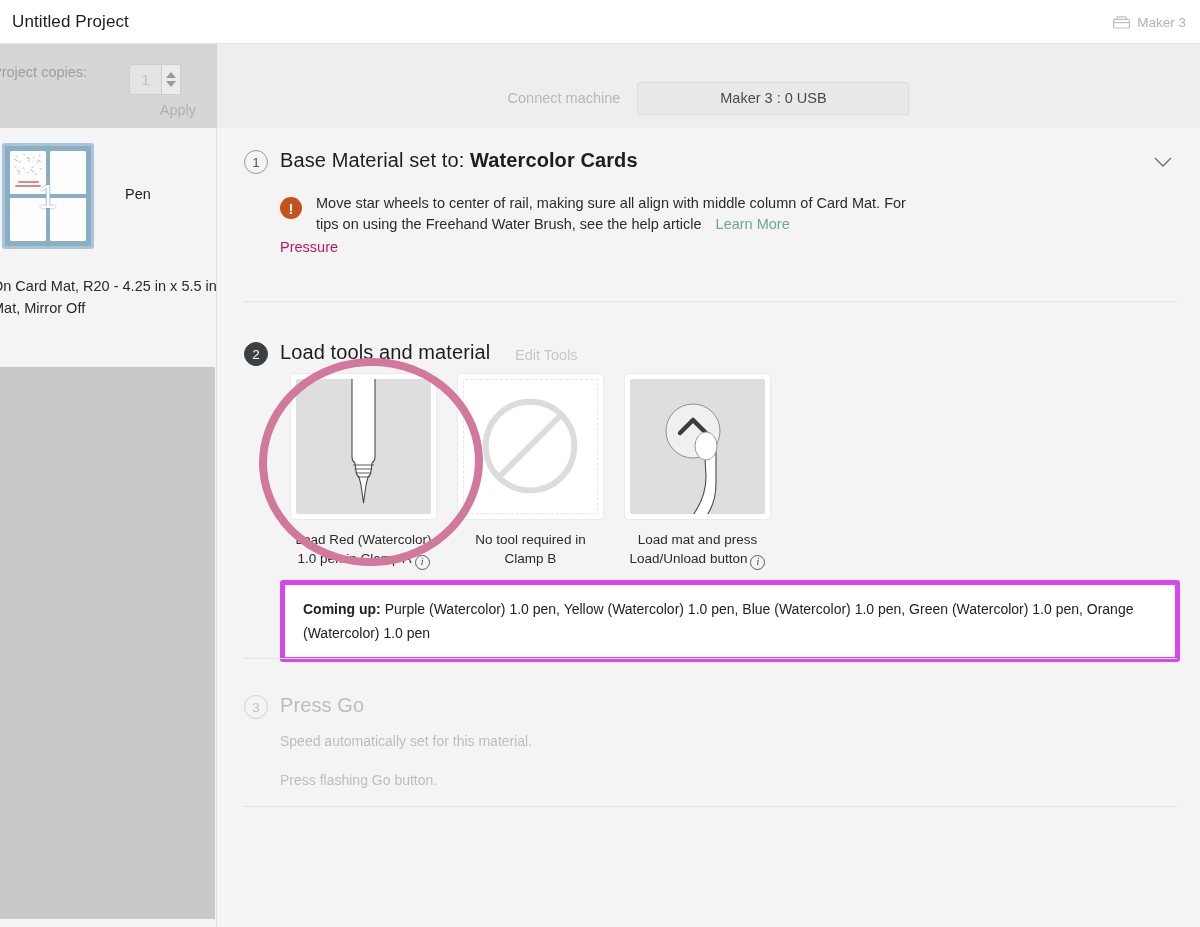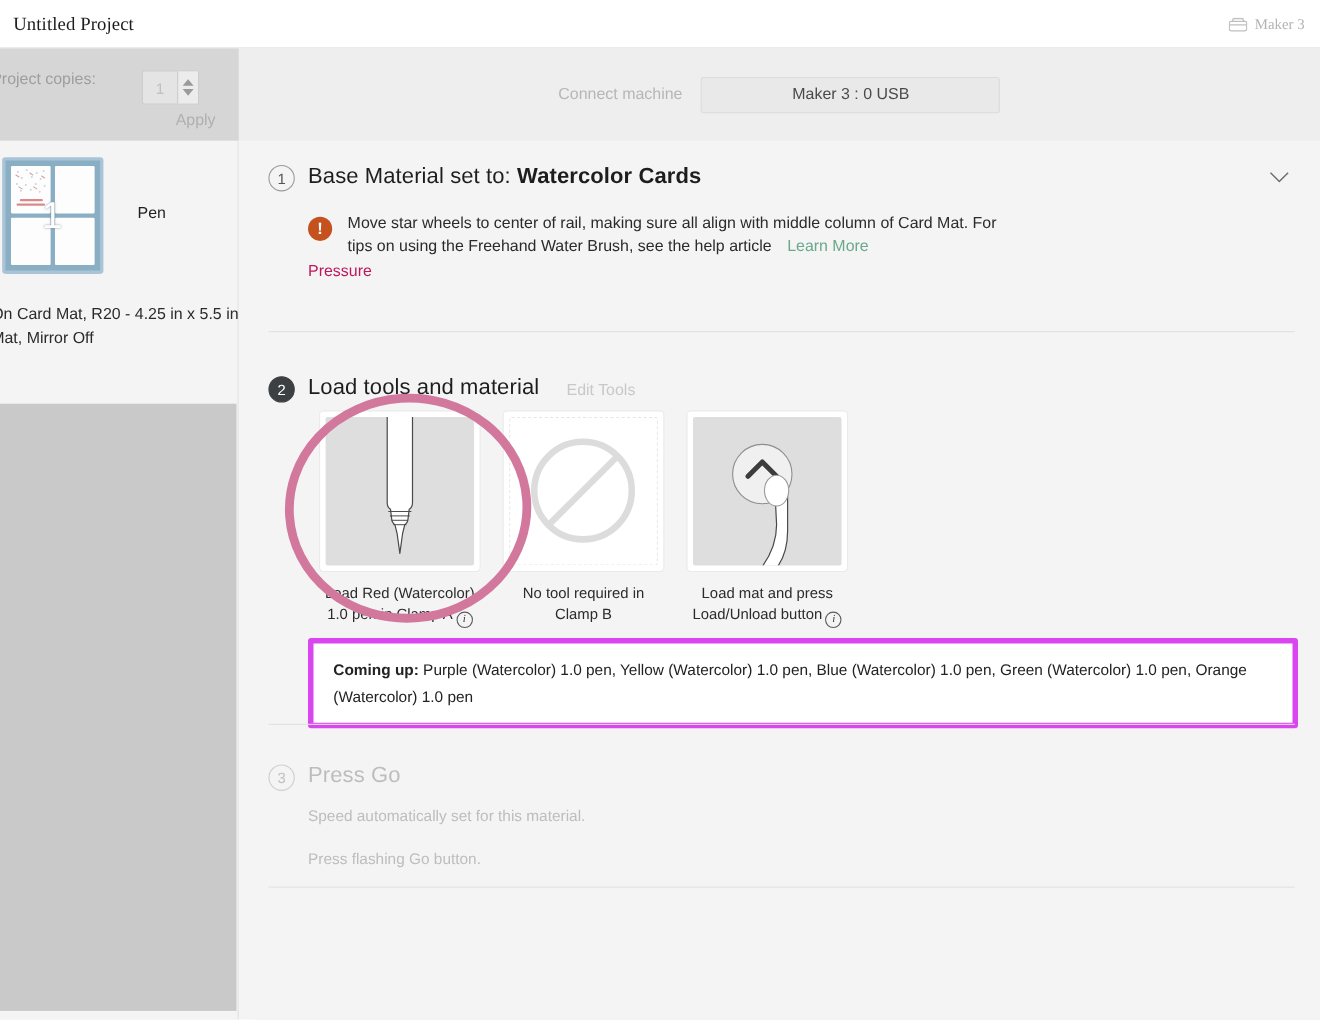--- a/index.html
+++ b/index.html
@@ -14,21 +14,21 @@
     width: 1200px; height: 927px;
     background: #f4f4f4;
   }
 
   
   .titlebar {
     position: absolute; left: 0; top: 0;
     width: 1200px; height: 44px;
     background: #ffffff;
     border-bottom: 1px solid #e3e3e3;
-    display: flex; align-items: center; font-family: Liberation Serif, serif;
+    display: flex; align-items: center;
   }
   .project-title {
     margin-left: 12px;
     font-size: 17px;
     color: #1c1c1c;
     letter-spacing: .1px;
   }
   .machine-chip {
     position: absolute; right: 14px; top: 0; height: 44px;
     display: flex; align-items: center; gap: 7px;
@@ -71,21 +71,21 @@
     display: flex; flex-direction: column;
     align-items: center; justify-content: center; gap: 3px;
   }
   .tri-up { width: 0; height: 0; border-left: 5px solid transparent; border-right: 5px solid transparent; border-bottom: 6px solid #9a9a9a; }
   .tri-down { width: 0; height: 0; border-left: 5px solid transparent; border-right: 5px solid transparent; border-top: 6px solid #9a9a9a; }
   .apply-btn {
     position: absolute; right: 21px; top: 58px;
     font-size: 14.5px; color: #b0b0b0;
   }
   .connect-wrap {
-    position: absolute; left: 217px; top: 0;
+    position: absolute; left: 217px; top: 12px;
     width: 983px; height: 84px;
     display: flex; align-items: center; justify-content: center; gap: 17px;
   }
   .connect-label { font-size: 14.5px; color: #b6b6b6; }
   .connect-btn {
     width: 272px; height: 33px;
     background: #e9e9e9;
     border: 1px solid #dcdcdc; border-radius: 3px;
     display: flex; align-items: center; justify-content: center;
     font-size: 14.5px; color: #4a4a4a;

